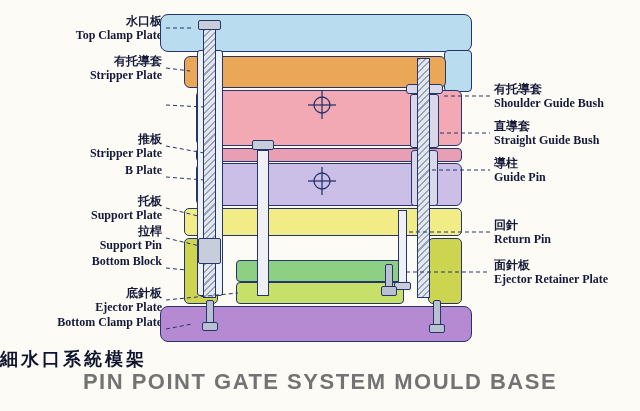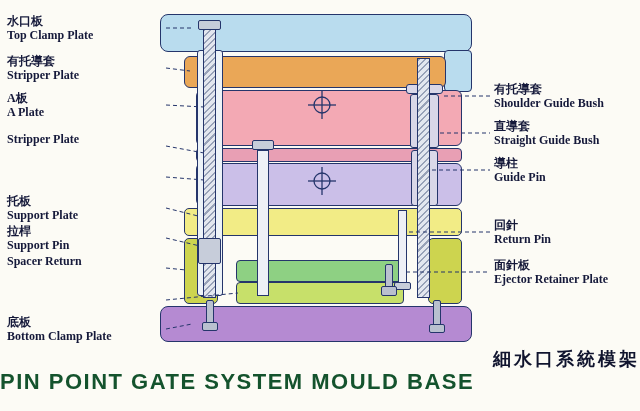--- a/index.html
+++ b/index.html
@@ -4,77 +4,78 @@
 <style>
   * { margin:0; padding:0; box-sizing:border-box; }
   html,body { width:640px; height:411px; }
   body { font-family:"Liberation Serif", serif; background:#fcfbf5; }
   .stage { position:relative; width:640px; height:411px; background:#fcfbf5; overflow:hidden; }
 
   
   .lbl { position:absolute; line-height:14px; color:#15193a; }
   .lbl .zh { font-size:12px; font-weight:600; }
   .lbl .en { font-size:12px; font-weight:bold; }
-  .lbl.left  { right:478px; width:155px; }
+  .lbl.left  { right:478px; width:155px; text-align:right; }
   .lbl.right { left:494px;  width:150px; text-align:left; }
 
   
   .plate { position:absolute; border:1.5px solid #25356b; }
   .channel { position:absolute; background:#edf3f8; border:1px solid #25356b; border-radius:3px; }
   .pin { position:absolute; border:1px solid #25356b;
          background:repeating-linear-gradient(135deg,#98a2b8 0 1.5px,#e3e7ef 1.5px 4.5px); }
   .pin.plain { background:#eef0f6; }
   .collar { position:absolute; background:#c7cdda; border:1px solid #25356b; border-radius:2px; }
   .bush { position:absolute; background:#d9d7e8; border:1px solid #25356b; border-radius:3px; }
   .bolt { position:absolute; background:#b9c0cf; border:1px solid #25356b; border-radius:2px; }
 
   svg.overlay { position:absolute; left:0; top:0; pointer-events:none; }
 
   
-  .title-zh { position:absolute; top:347px; left:0; width:640px; text-align:right;
+  .title-zh { position:absolute; top:347px; left:0; width:640px; text-align:left;
               font-size:18px; font-weight:bold; letter-spacing:3px; color:#10142e; }
-  .title-en { position:absolute; top:369px; left:0; width:640px; 
+  .title-en { position:absolute; top:369px; left:0; width:640px; text-align:center;
               font-family:"Liberation Sans", sans-serif; font-size:22px; font-weight:bold;
-              letter-spacing:1.5px; color:#14532d; }
+              letter-spacing:1.5px; color:#737373; }
 </style>
 </head>
 <body>
 
 <div class="stage">
 
   <div class="lbl left" style="top:14px">
     <div class="zh">水口板</div>
     <div class="en">Top Clamp Plate</div>
   </div>
   <div class="lbl left" style="top:54px">
     <div class="zh">有托導套</div>
     <div class="en">Stripper Plate</div>
   </div>
-  <div class="lbl left" style="top:91px">
-    <div class="zh">A板</div>
-    <div class="en">A Plate</div>
-  </div>
   <div class="lbl left" style="top:132px">
+    <div class="zh">推板</div>
     <div class="en">Stripper Plate</div>
   </div>
   <div class="lbl left" style="top:163px">
+    <div class="en">B Plate</div>
   </div>
   <div class="lbl left" style="top:224px">
     <div class="zh">拉桿</div>
     <div class="en">Support Pin</div>
   </div>
   <div class="lbl left" style="top:194px">
     <div class="zh">托板</div>
     <div class="en">Support Plate</div>
   </div>
   <div class="lbl left" style="top:254px">
-    <div class="en">Spacer Return</div>
+    <div class="en">Bottom Block</div>
+  </div>
+  <div class="lbl left" style="top:286px">
+    <div class="zh">底針板</div>
+    <div class="en">Ejector Plate</div>
   </div>
   <div class="lbl left" style="top:315px">
-    <div class="zh">底板</div>
     <div class="en">Bottom Clamp Plate</div>
   </div>
 
   <div class="lbl right" style="top:82px">
     <div class="zh">有托導套</div>
     <div class="en">Shoulder Guide Bush</div>
   </div>
   <div class="lbl right" style="top:119px">
     <div class="zh">直導套</div>
     <div class="en">Straight Guide Bush</div>

